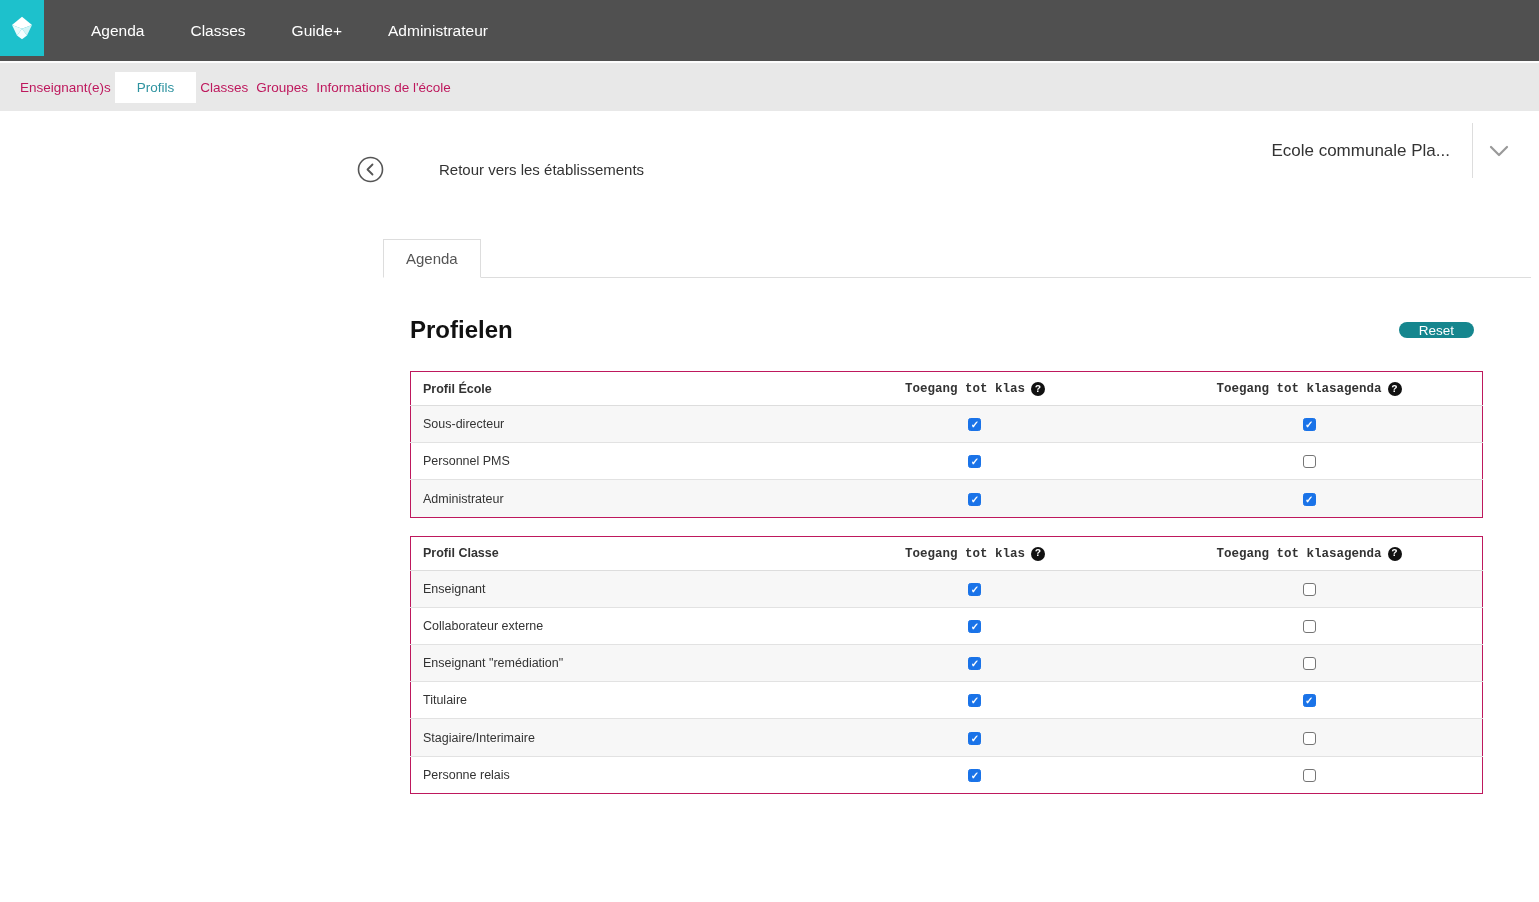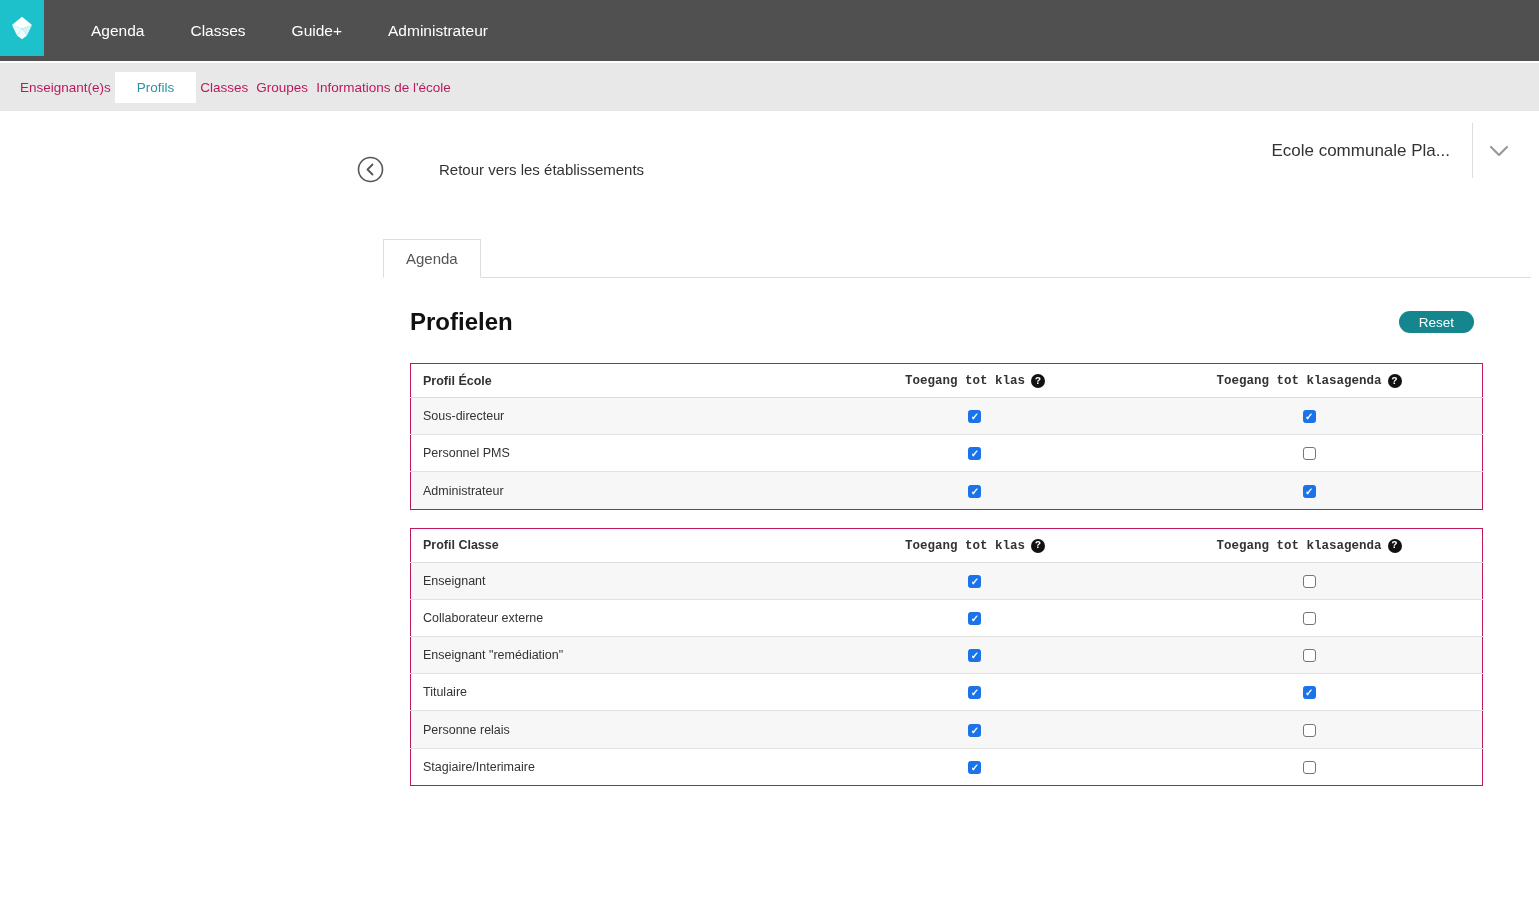--- a/index.html
+++ b/index.html
@@ -33,23 +33,23 @@
   .school-name { font-size:17px; color:#333; margin-right:22px; }
   .school-divider { width:1px; height:55px; background:#ddd; }
   .school-chevron { margin-left:15px; display:flex; align-items:center; }
 
   .tabs { margin-left:383px; margin-right:8px; margin-top:57px; border-bottom:1px solid #ddd; }
   .tab { display:inline-block; background:#fff; border:1px solid #ddd; border-bottom:1px solid #fff;
          margin-bottom:-1px; padding:10px 22px; font-size:15px; color:#555; cursor:pointer; }
 
   .inner { margin-left:410px; width:1073px; }
 
-  .title-row { display:flex; justify-content:space-between; align-items:center; margin-top:30px; }
+  .title-row { display:flex; justify-content:space-between; align-items:center; margin-top:38px; }
   .page-title { font-size:24px; font-weight:bold; color:#111; }
-  .reset-btn { background:#15868e; color:#fff; border:none; border-radius:15px; height:22px;
+  .reset-btn { background:#15868e; color:#fff; border:none; border-radius:15px; height:16px;
                padding:0 20px; font-size:13.5px; font-family:"Liberation Sans",sans-serif;
                cursor:pointer; margin-right:9px; }
 
   table.profiles { width:100%; border-collapse:collapse; border:1px solid #be185d;
                    font-size:12.5px; color:#333; margin-top:27px; }
   table.profiles th { font-weight:bold; text-align:left; padding:9px 12px; background:#fff;
                       border-bottom:1px solid #ddd; }
   table.profiles th.center, table.profiles td.cb-cell { text-align:center; }
   table.profiles td { padding:11px 12px; border-bottom:1px solid #e2e2e2; }
   table.profiles tbody tr:nth-child(odd) { background:#f7f7f7; }
@@ -205,26 +205,26 @@
             <td>Enseignant "remédiation"</td>
             <td class="cb-cell"><span class="cb checked">✓</span></td>
             <td class="cb-cell"><span class="cb"></span></td>
           </tr>
           <tr>
             <td>Titulaire</td>
             <td class="cb-cell"><span class="cb checked">✓</span></td>
             <td class="cb-cell"><span class="cb checked">✓</span></td>
           </tr>
           <tr>
+            <td>Stagiaire/Interimaire</td>
+            <td class="cb-cell"><span class="cb checked">✓</span></td>
+            <td class="cb-cell"><span class="cb"></span></td>
+          </tr>
+          <tr>
             <td>Personne relais</td>
-            <td class="cb-cell"><span class="cb checked">✓</span></td>
-            <td class="cb-cell"><span class="cb"></span></td>
-          </tr>
-          <tr>
-            <td>Stagiaire/Interimaire</td>
             <td class="cb-cell"><span class="cb checked">✓</span></td>
             <td class="cb-cell"><span class="cb"></span></td>
           </tr>
         </tbody>
     </table>
 
   </div>
 </main>
 
 </body></html>

